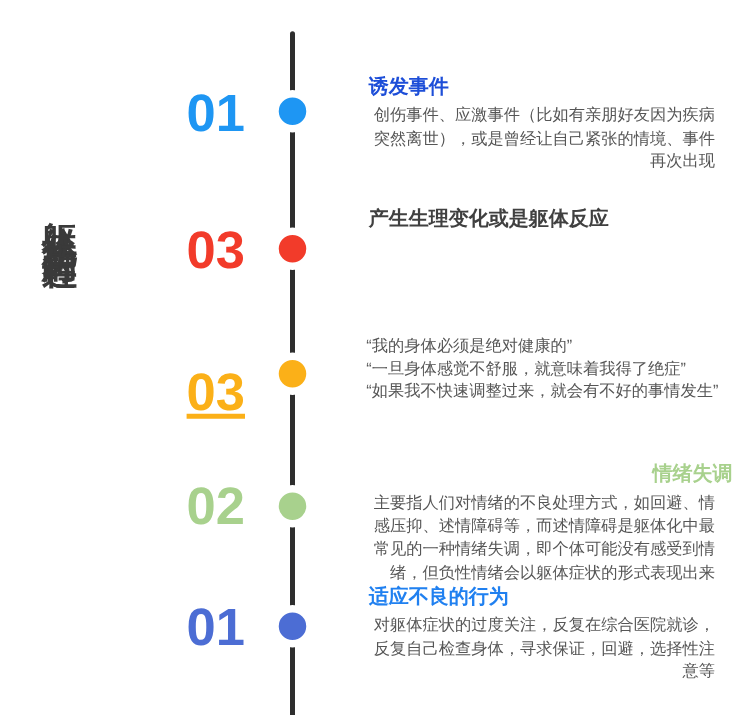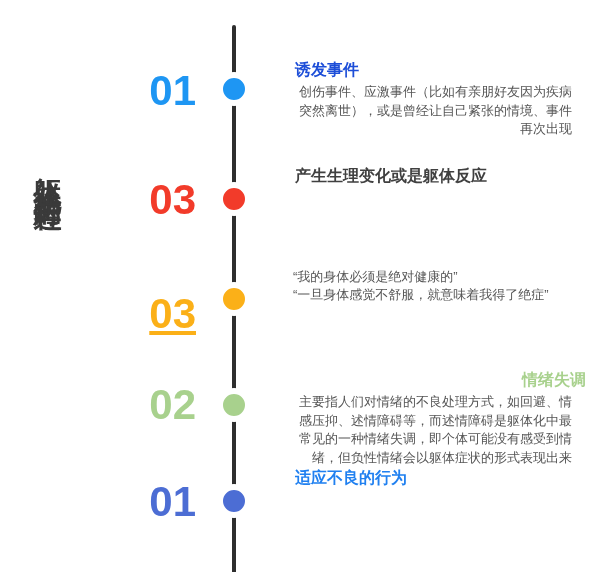--- a/index.html
+++ b/index.html
@@ -129,24 +129,26 @@
     <div class="step-body">创伤事件、应激事件（比如有亲朋好友因为疾病突然离世），或是曾经让自己紧张的情境、事件再次出现</div>
   </div>
 
   <div class="block b2">
     <div class="step-heading" style="color: #404040;">产生生理变化或是躯体反应</div>
   </div>
 
   <div class="block b3">
     <div class="quote">“我的身体必须是绝对健康的”</div>
     <div class="quote">“一旦身体感觉不舒服，就意味着我得了绝症”</div>
+    <div class="quote">“如果我不快速调整过来，就会有不好的事情发生”</div>
   </div>
 
   <div class="block b4">
     <div class="step-heading" style="color: rgb(168, 209, 141); text-align: right;">情绪失调</div>
     <div class="step-body">主要指人们对情绪的不良处理方式，如回避、情感压抑、述情障碍等，而述情障碍是躯体化中最常见的一种情绪失调，即个体可能没有感受到情绪，但负性情绪会以躯体症状的形式表现出来</div>
   </div>
 
   <div class="block b5">
     <div class="step-heading" style="color: rgb(32, 128, 240);">适应不良的行为</div>
+    <div class="step-body">对躯体症状的过度关注，反复在综合医院就诊，反复自己检查身体，寻求保证，回避，选择性注意等</div>
   </div>
 
 </div>
 
 </body></html>

